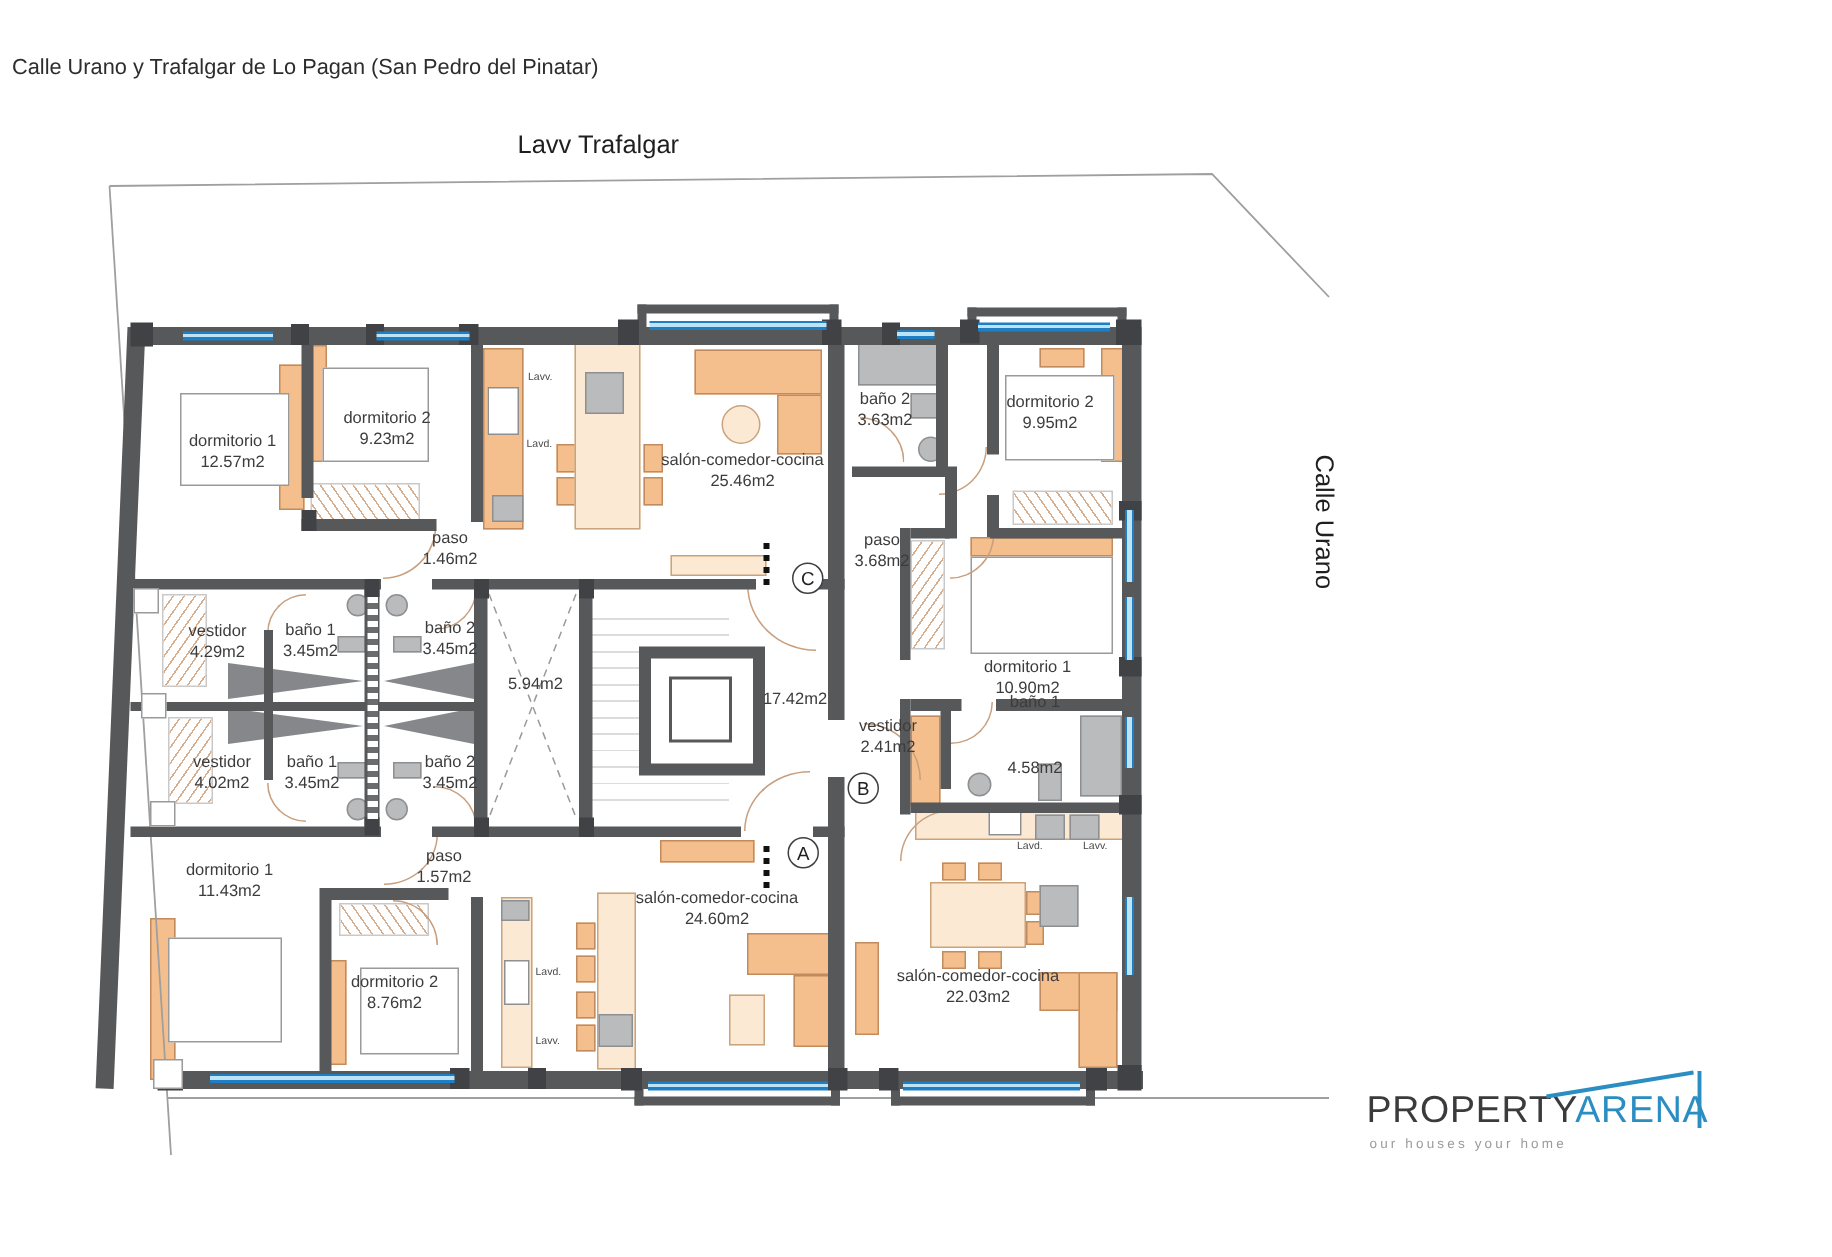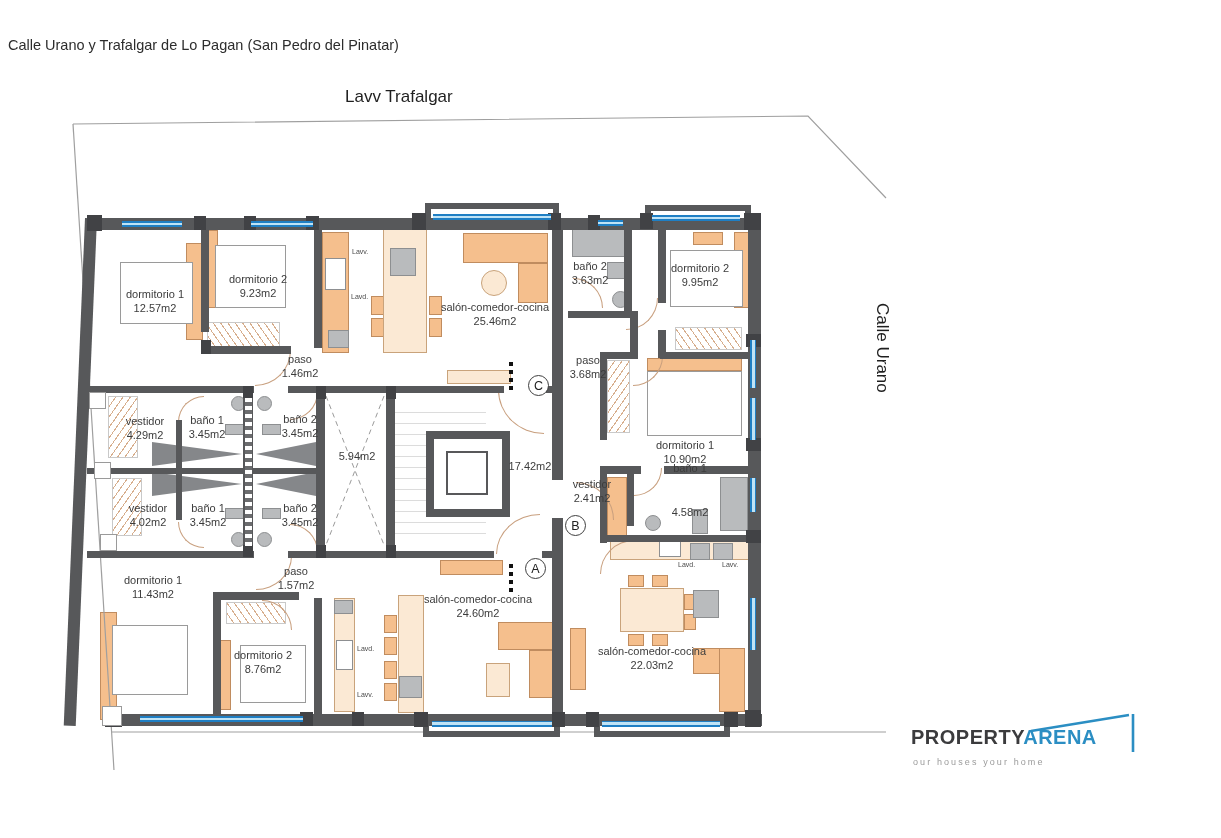--- a/index.html
+++ b/index.html
@@ -5,21 +5,21 @@
   html,body{margin:0;padding:0;background:#fff}
   #canvas{position:relative;width:1221px;height:838px;background:#fff;overflow:hidden;
           font-family:"Liberation Sans",sans-serif;color:#222}
   .abs{position:absolute}
   .title{position:absolute;left:18px;top:6px;font-size:19px;font-weight:bold;color:#161616;
          border-bottom:2px solid #3a3a3a;padding-bottom:2px;letter-spacing:.2px}
   .subtitle{position:absolute;left:8px;top:37px;font-size:14.5px;color:#2d2d2d}
   .street-top{position:absolute;left:345px;top:87px;font-size:17px;color:#1f1f1f}
   .street-right{position:absolute;left:872px;top:303px;font-size:17px;color:#1f1f1f;writing-mode:vertical-rl}
   .caption{position:absolute;left:118px;top:752px;font-size:15.5px;color:#1f1f1f}
-  .logo{position:absolute;left:911px;top:726px;font-size:20px;letter-spacing:.5px;font-weight:700;white-space:nowrap}
+  .logo{position:absolute;left:911px;top:726px;font-size:25px;letter-spacing:.5px;font-weight:400;white-space:nowrap}
   .tagline{position:absolute;left:913px;top:757px;font-size:9px;letter-spacing:2.1px;color:#9b9b9b}
   .lbl{position:absolute;transform:translate(-50%,-50%);text-align:center;font-size:11px;
        line-height:1.25;color:#3c3c3c;white-space:nowrap;z-index:20}
   .sm{position:absolute;font-size:7px;color:#4a4a4a;z-index:20}
   .marker{position:absolute;width:21px;height:21px;border:1.6px solid #3f3f3f;border-radius:50%;
           background:#fff;display:flex;align-items:center;justify-content:center;
           font-size:12.5px;color:#222;z-index:30;box-sizing:border-box}
   .wall{position:absolute;background:#57585a;z-index:10}
   .dark{position:absolute;background:#414245;z-index:11}
   .whitep{position:absolute;background:#fff;border:1px solid #9a9a9a;z-index:12;box-sizing:border-box}

